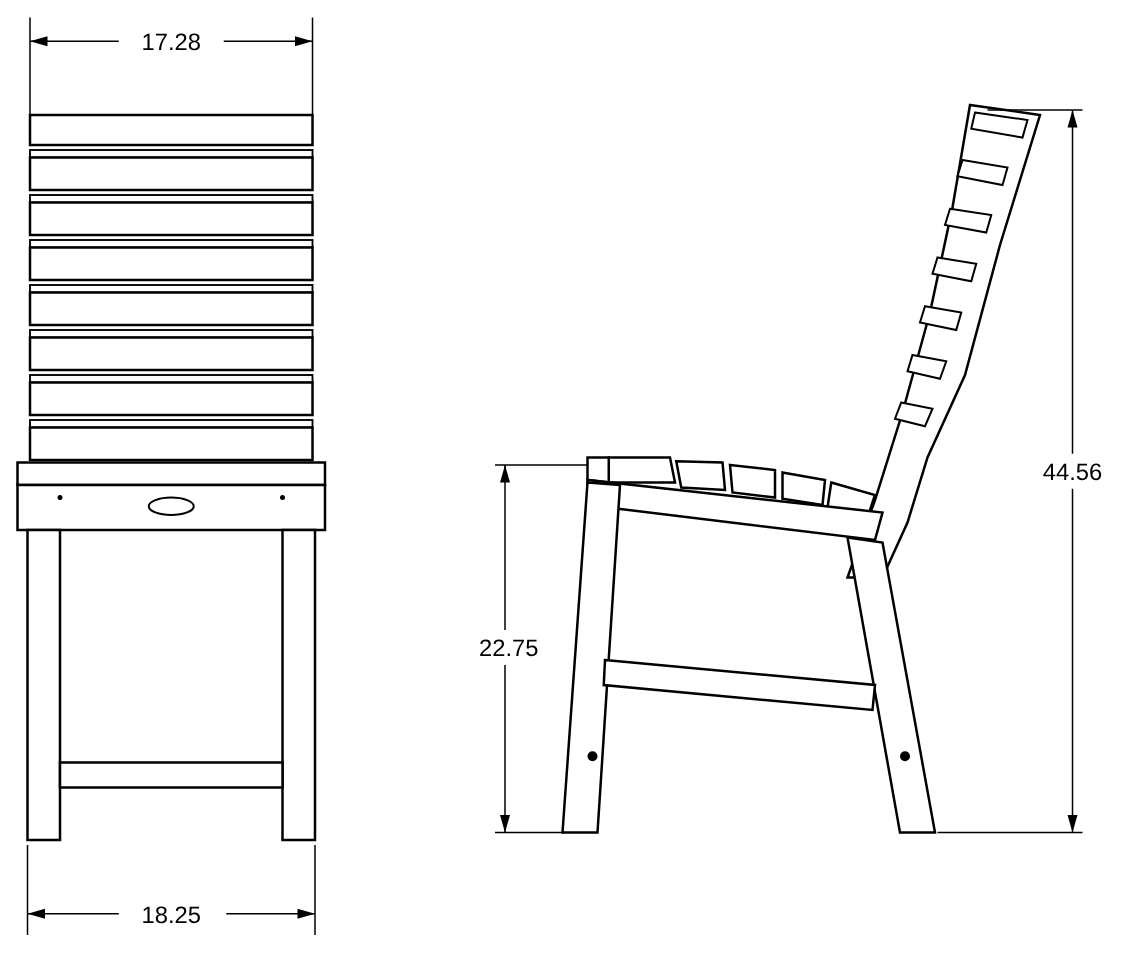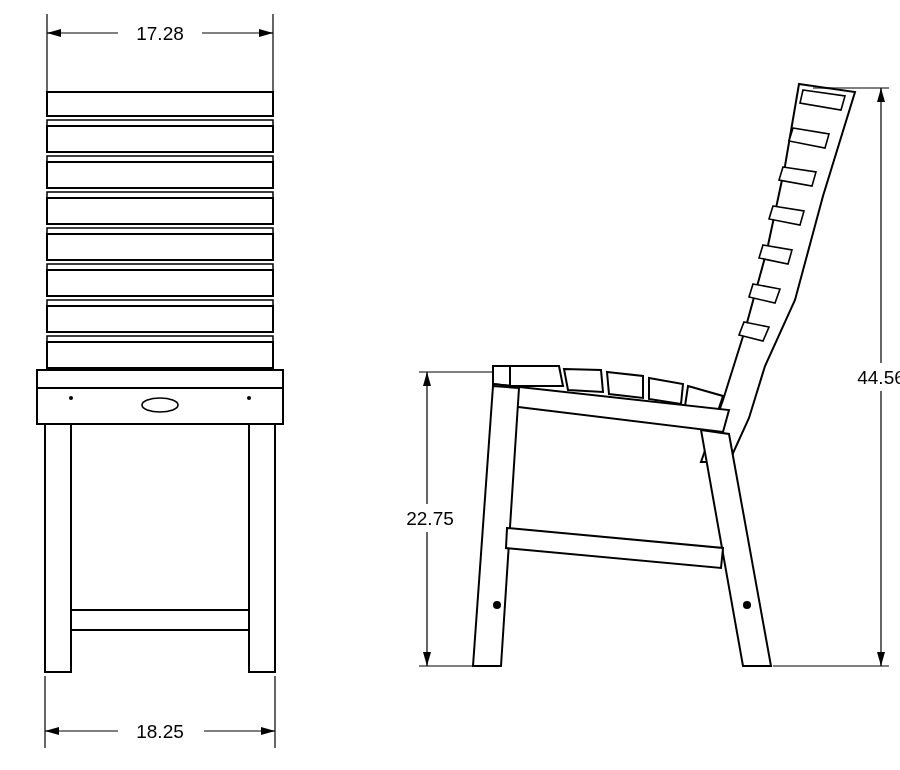--- a/index.html
+++ b/index.html
@@ -13,21 +13,20 @@
     font-family: "Liberation Sans", sans-serif;
     position: relative;
     overflow: hidden;
   }
   #drawing-root {
     position: absolute;
     left: 0;
     top: 0;
     width: 731px;
     height: 770px;
-    margin-left: 23px;
   }
   svg {
     display: block;
   }
   .dim-text {
     font-family: "Liberation Sans", sans-serif;
     font-size: 19px;
     fill: #000000;
   }
 </style>

